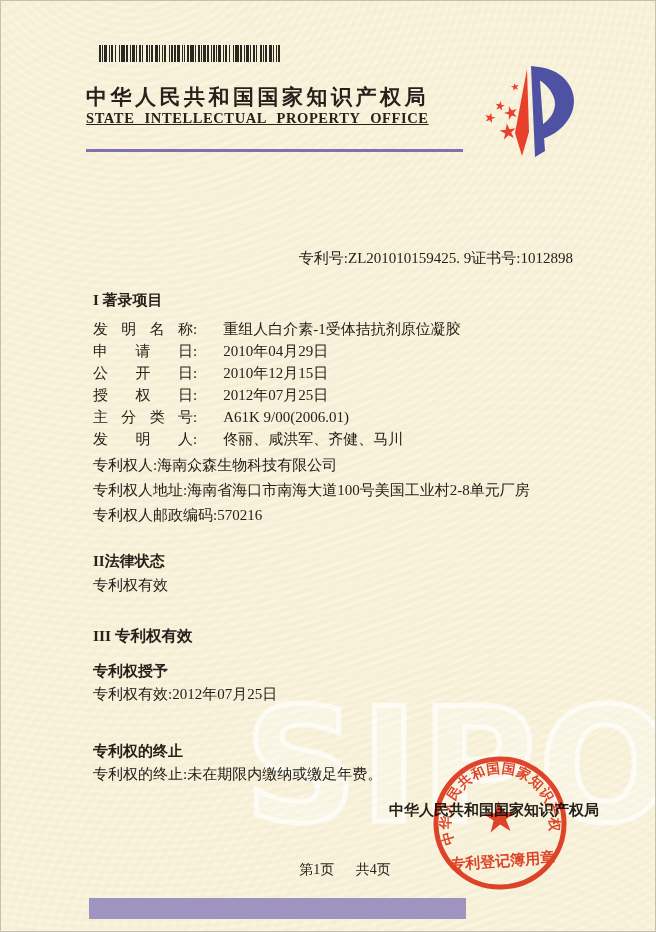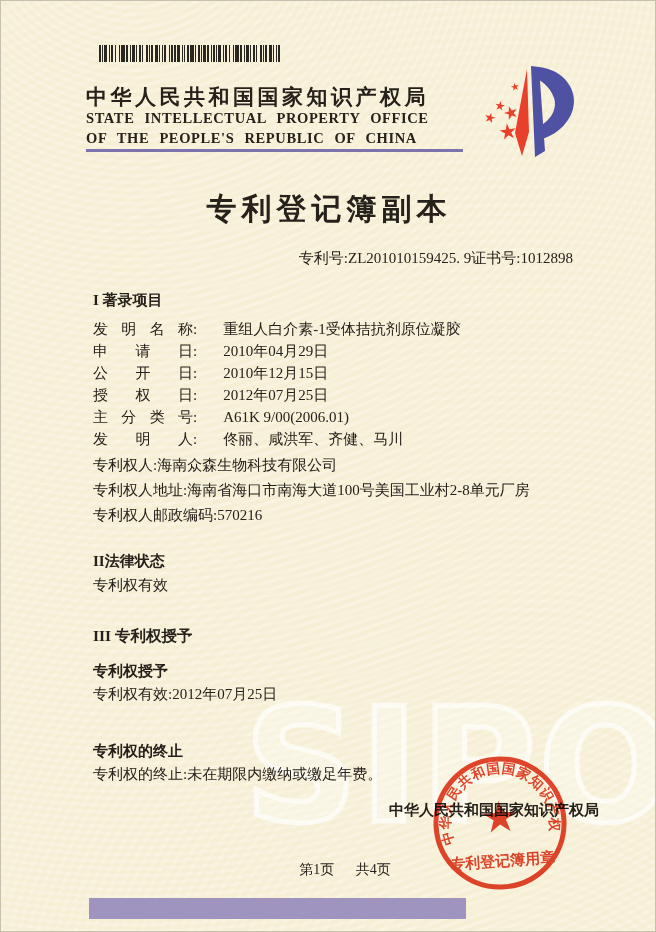--- a/index.html
+++ b/index.html
@@ -10,21 +10,21 @@
       repeating-radial-gradient(circle at 20% -10%, rgba(255,255,255,0.10) 0 3px, rgba(232,221,184,0.10) 3px 7px),
       repeating-radial-gradient(circle at 80% 115%, rgba(255,255,255,0.08) 0 4px, rgba(236,226,190,0.08) 4px 9px);
     border:1px solid #c6c0ae; box-sizing:border-box;
     font-family:"Liberation Serif","DejaVu Serif",serif;
     color:#26211b;
   }
   .content{position:absolute;inset:0;z-index:1;}
   .abs{position:absolute;}
   
   .org-cn{font-size:21px;font-weight:700;letter-spacing:3.5px;white-space:nowrap;}
-  .org-en{font-size:14.5px;font-weight:700;letter-spacing:0.6px;word-spacing:6px;white-space:nowrap;}
+  .org-en{font-size:14.5px;font-weight:700;letter-spacing:0.6px;word-spacing:6px;white-space:nowrap;text-decoration:underline;}
   .divider{background:#7b72ae;height:3px;}
   
   .doc-title{width:656px;text-align:center;font-size:30px;font-weight:700;letter-spacing:5px;}
   .numrow{width:480px;display:flex;justify-content:flex-end;font-size:15px;white-space:nowrap;}
   .sec-head{font-size:15px;font-weight:700;white-space:nowrap;}
   .frow{height:22px;line-height:22px;white-space:nowrap;font-size:15px;}
   .flabel{display:inline-block;width:100px;text-align:justify;text-align-last:justify;}
   .fval{margin-left:26px;}
   .holder div{line-height:25px;font-size:15px;white-space:nowrap;}
   .plain{font-size:15px;white-space:nowrap;}
@@ -51,38 +51,36 @@
   <div class="abs watermark" style="left:243px;top:686px;">SIPO</div>
 
   <div class="content">
 
     <svg class="abs" style="left:98px;top:44px;" width="182" height="17" viewBox="0 0 182 17" aria-hidden="true">
       <line x1="0" y1="8.5" x2="182" y2="8.5" stroke="#2a2620" stroke-width="17" stroke-dasharray="2,1,1,1,3,2,1,1,2,2,1,3,1,1,4,1,2,2,1,1,3,1,1,2,2,1,1,3,2,1,1,1,2,2,3,1,1,2,1,1,2,3,1,1,2,1,2,1,3,2,1,1,1,2,2,1,4,1,1,2,2,1,1,1,3,1,2,2,1,1"></line>
     </svg>
 
     <div class="abs org-cn" style="left:85px;top:82px;">中华人民共和国国家知识产权局</div>
     <div class="abs org-en" style="left:85px;top:109px;">STATE INTELLECTUAL PROPERTY OFFICE</div>
-    <div class="abs org-en" style="left:85px;top:129px;">OF THE PEOPLE'S REPUBLIC OF CHINA</div>
     <div class="abs divider" style="left:85px;top:148px;width:377px;"></div>
 
     <svg class="abs" style="left:448px;top:56px;" width="130" height="122" viewBox="0 0 130 122" aria-hidden="true">
       <defs>
         <path id="star" d="M0,-1 L0.225,-0.309 L0.951,-0.309 L0.363,0.118 L0.588,0.809 L0,0.382 L-0.588,0.809 L-0.363,0.118 L-0.951,-0.309 L-0.225,-0.309 Z"></path>
       </defs>
       <path d="M90,10 C116,13 129,34 124,52 C119,70 102,80 92,82 L89,70 C100,65 109,53 105,41 C101,29 91,23 86,21 Z" fill="#4f51a3"></path>
       <path d="M82,9 L90,10 L96,94 L86,100 Z" fill="#4f51a3"></path>
       <path d="M78,12 L66,76 L73,99 L80,75 Z" fill="#e8402a"></path>
       <use href="#star" transform="translate(66,30) scale(4.2) rotate(-12)" fill="#e8402a"></use>
       <use href="#star" transform="translate(51,49) scale(5) rotate(10)" fill="#e8402a"></use>
       <use href="#star" transform="translate(62,56) scale(7) rotate(-18)" fill="#e8402a"></use>
       <use href="#star" transform="translate(41,61) scale(5.5) rotate(14)" fill="#e8402a"></use>
       <use href="#star" transform="translate(59,75) scale(8.5) rotate(-8)" fill="#e8402a"></use>
     </svg>
 
-    <div class="abs doc-title" style="left:0;top:188px;">专利登记簿副本</div>
 
     <div class="abs numrow" style="left:92px;top:248px;">
       <span>
         <span>专利号</span><span>:</span><span>ZL201010159425. 9</span>
       </span>
       <span>
         <span>证书号</span><span>:</span><span>1012898</span>
       </span>
     </div>
 
@@ -111,21 +109,21 @@
 
     <div class="abs holder" style="left:92px;top:452px;">
       <div>专利权人:海南众森生物科技有限公司</div>
       <div>专利权人地址:海南省海口市南海大道100号美国工业村2-8单元厂房</div>
       <div>专利权人邮政编码:570216</div>
     </div>
 
     <div class="abs sec-head" style="left:92px;top:551px;">II法律状态</div>
     <div class="abs plain" style="left:92px;top:575px;">专利权有效</div>
 
-    <div class="abs sec-head" style="left:92px;top:625px;font-size:15.5px;">III 专利权授予</div>
+    <div class="abs sec-head" style="left:92px;top:625px;font-size:15.5px;">III 专利权有效</div>
 
     <div class="abs plain bold" style="left:92px;top:661px;">专利权授予</div>
     <div class="abs plain" style="left:92px;top:684px;">专利权有效:2012年07月25日</div>
 
     <div class="abs plain bold" style="left:92px;top:741px;">专利权的终止</div>
     <div class="abs plain" style="left:92px;top:764px;">专利权的终止:未在期限内缴纳或缴足年费。</div>
 
     <div class="abs sig" style="left:381px;top:800px;">
       <div class="sig-office">中华人民共和国国家知识产权局</div>
     </div>

